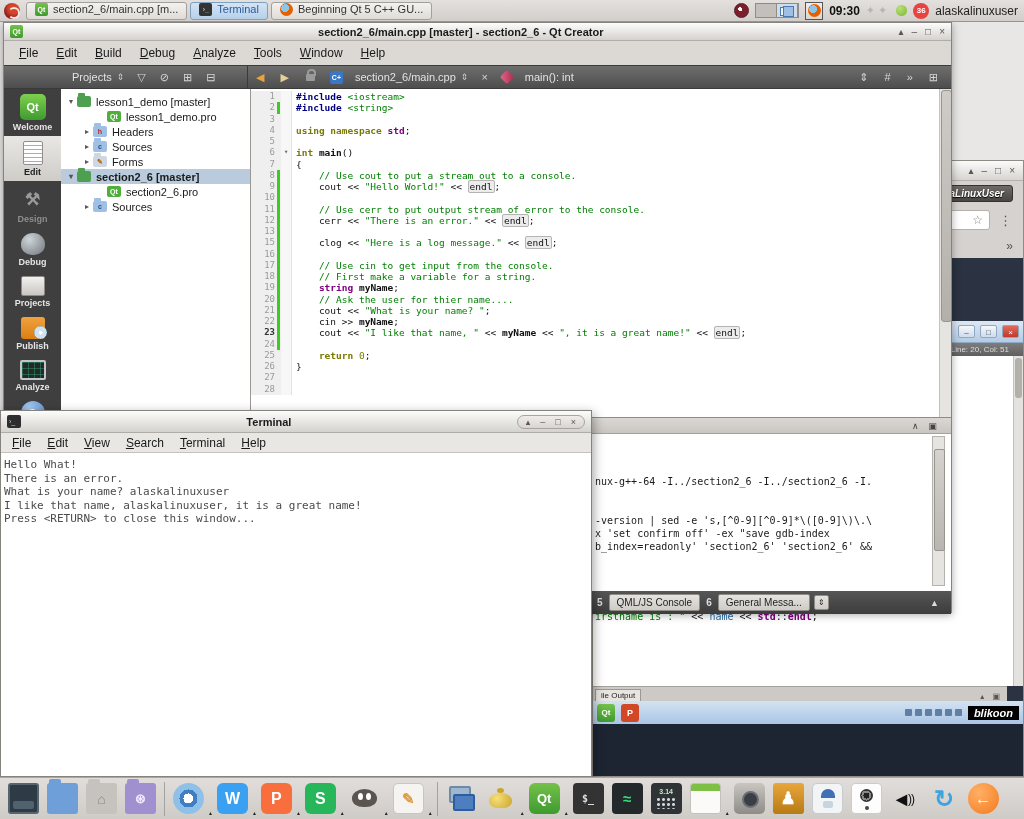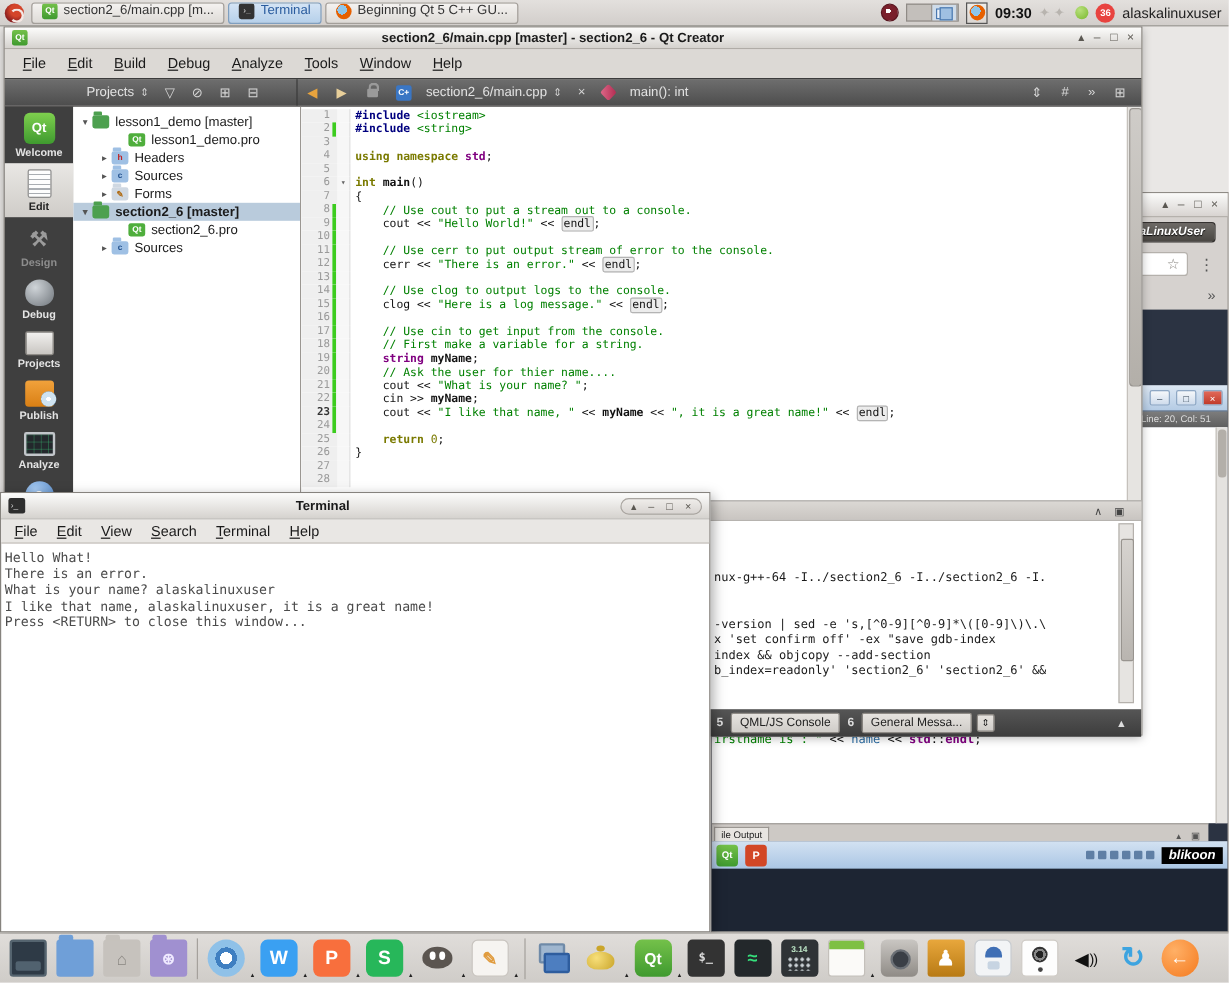--- a/index.html
+++ b/index.html
@@ -412,21 +412,20 @@
             <div class="cl"><span class="ln">4</span><span class="chg"></span><span class="fold"></span><span class="code"><span class="sg-kw">using namespace </span><span class="sg-typ">std</span><span class="sg-pl">;</span></span></div>
             <div class="cl"><span class="ln">5</span><span class="chg"></span><span class="fold"></span><span class="code"></span></div>
             <div class="cl"><span class="ln">6</span><span class="chg"></span><span class="fold">▾</span><span class="code"><span class="sg-kw">int </span><span class="sg-fn">main</span><span class="sg-pl">()</span></span></div>
             <div class="cl"><span class="ln">7</span><span class="chg"></span><span class="fold"></span><span class="code"><span class="sg-pl">{</span></span></div>
             <div class="cl"><span class="ln">8</span><span class="chg on"></span><span class="fold"></span><span class="code"><span class="sg-pl">    </span><span class="sg-com">// Use cout to put a stream out to a console.</span></span></div>
             <div class="cl"><span class="ln">9</span><span class="chg on"></span><span class="fold"></span><span class="code"><span class="sg-pl">    cout &lt;&lt; </span><span class="sg-str">"Hello World!"</span><span class="sg-pl"> &lt;&lt; </span><span class="sg-endl">endl</span><span class="sg-pl">;</span></span></div>
             <div class="cl"><span class="ln">10</span><span class="chg on"></span><span class="fold"></span><span class="code"></span></div>
             <div class="cl"><span class="ln">11</span><span class="chg on"></span><span class="fold"></span><span class="code"><span class="sg-pl">    </span><span class="sg-com">// Use cerr to put output stream of error to the console.</span></span></div>
             <div class="cl"><span class="ln">12</span><span class="chg on"></span><span class="fold"></span><span class="code"><span class="sg-pl">    cerr &lt;&lt; </span><span class="sg-str">"There is an error."</span><span class="sg-pl"> &lt;&lt; </span><span class="sg-endl">endl</span><span class="sg-pl">;</span></span></div>
             <div class="cl"><span class="ln">13</span><span class="chg on"></span><span class="fold"></span><span class="code"></span></div>
-            <div class="cl"><span class="ln">14</span><span class="chg on"></span><span class="fold"></span><span class="code"><span class="sg-pl">    </span><span class="sg-com">// Use clog to output logs to the console.</span></span></div>
             <div class="cl"><span class="ln">15</span><span class="chg on"></span><span class="fold"></span><span class="code"><span class="sg-pl">    clog &lt;&lt; </span><span class="sg-str">"Here is a log message."</span><span class="sg-pl"> &lt;&lt; </span><span class="sg-endl">endl</span><span class="sg-pl">;</span></span></div>
             <div class="cl"><span class="ln">16</span><span class="chg on"></span><span class="fold"></span><span class="code"></span></div>
             <div class="cl"><span class="ln">17</span><span class="chg on"></span><span class="fold"></span><span class="code"><span class="sg-pl">    </span><span class="sg-com">// Use cin to get input from the console.</span></span></div>
             <div class="cl"><span class="ln">18</span><span class="chg on"></span><span class="fold"></span><span class="code"><span class="sg-pl">    </span><span class="sg-com">// First make a variable for a string.</span></span></div>
             <div class="cl"><span class="ln">19</span><span class="chg on"></span><span class="fold"></span><span class="code"><span class="sg-pl">    </span><span class="sg-typ">string</span><span class="sg-pl"> </span><span class="sg-var">myName</span><span class="sg-pl">;</span></span></div>
             <div class="cl"><span class="ln">20</span><span class="chg on"></span><span class="fold"></span><span class="code"><span class="sg-pl">    </span><span class="sg-com">// Ask the user for thier name....</span></span></div>
             <div class="cl"><span class="ln">21</span><span class="chg on"></span><span class="fold"></span><span class="code"><span class="sg-pl">    cout &lt;&lt; </span><span class="sg-str">"What is your name? "</span><span class="sg-pl">;</span></span></div>
             <div class="cl"><span class="ln">22</span><span class="chg on"></span><span class="fold"></span><span class="code"><span class="sg-pl">    cin &gt;&gt; </span><span class="sg-var">myName</span><span class="sg-pl">;</span></span></div>
             <div class="cl"><span class="ln cur">23</span><span class="chg on"></span><span class="fold"></span><span class="code"><span class="sg-pl">    cout &lt;&lt; </span><span class="sg-str">"I like that name, "</span><span class="sg-pl"> &lt;&lt; </span><span class="sg-var">myName</span><span class="sg-pl"> &lt;&lt; </span><span class="sg-str">", it is a great name!"</span><span class="sg-pl"> &lt;&lt; </span><span class="sg-endl">endl</span><span class="sg-pl">;</span></span></div>
             <div class="cl"><span class="ln">24</span><span class="chg on"></span><span class="fold"></span><span class="code"></span></div>
@@ -436,21 +435,21 @@
             <div class="cl"><span class="ln">28</span><span class="chg"></span><span class="fold"></span><span class="code"></span></div>
           </div>
         <div class="ed-scroll"></div>
       </div>
     </div>
     <div id="qtc-output">
       <div class="out-header">
         <span>∧</span>
         <span>▣</span>
       </div>
-      <div id="qtc-output-lines"><div></div><div></div><div></div><div>nux-g++-64 -I../section2_6 -I../section2_6 -I.</div><div></div><div></div><div>-version | sed -e 's,[^0-9][^0-9]*\([0-9]\)\.\</div><div>x 'set confirm off' -ex "save gdb-index</div><div>index &amp;&amp; objcopy --add-section</div><div>b_index=readonly' 'section2_6' 'section2_6' &amp;&amp;</div></div>
+      <div id="qtc-output-lines"><div></div><div></div><div></div><div>nux-g++-64 -I../section2_6 -I../section2_6 -I.</div><div></div><div></div><div>-version | sed -e 's,[^0-9][^0-9]*\([0-9]\)\.\</div><div>x 'set confirm off' -ex "save gdb-index</div><div>b_index=readonly' 'section2_6' 'section2_6' &amp;&amp;</div></div>
       <div class="out-scroll"></div>
       <div class="out-tabbar" id="qtc-output-tabs">
           <span class="out-tabnum">5</span>
           <span class="out-tab">QML/JS Console</span>
           <span class="out-tabnum">6</span>
           <span class="out-tab">General Messa...</span>
           <span class="out-spin">⇕</span>
           <span class="out-caret">▲</span>
         </div>
     </div>

